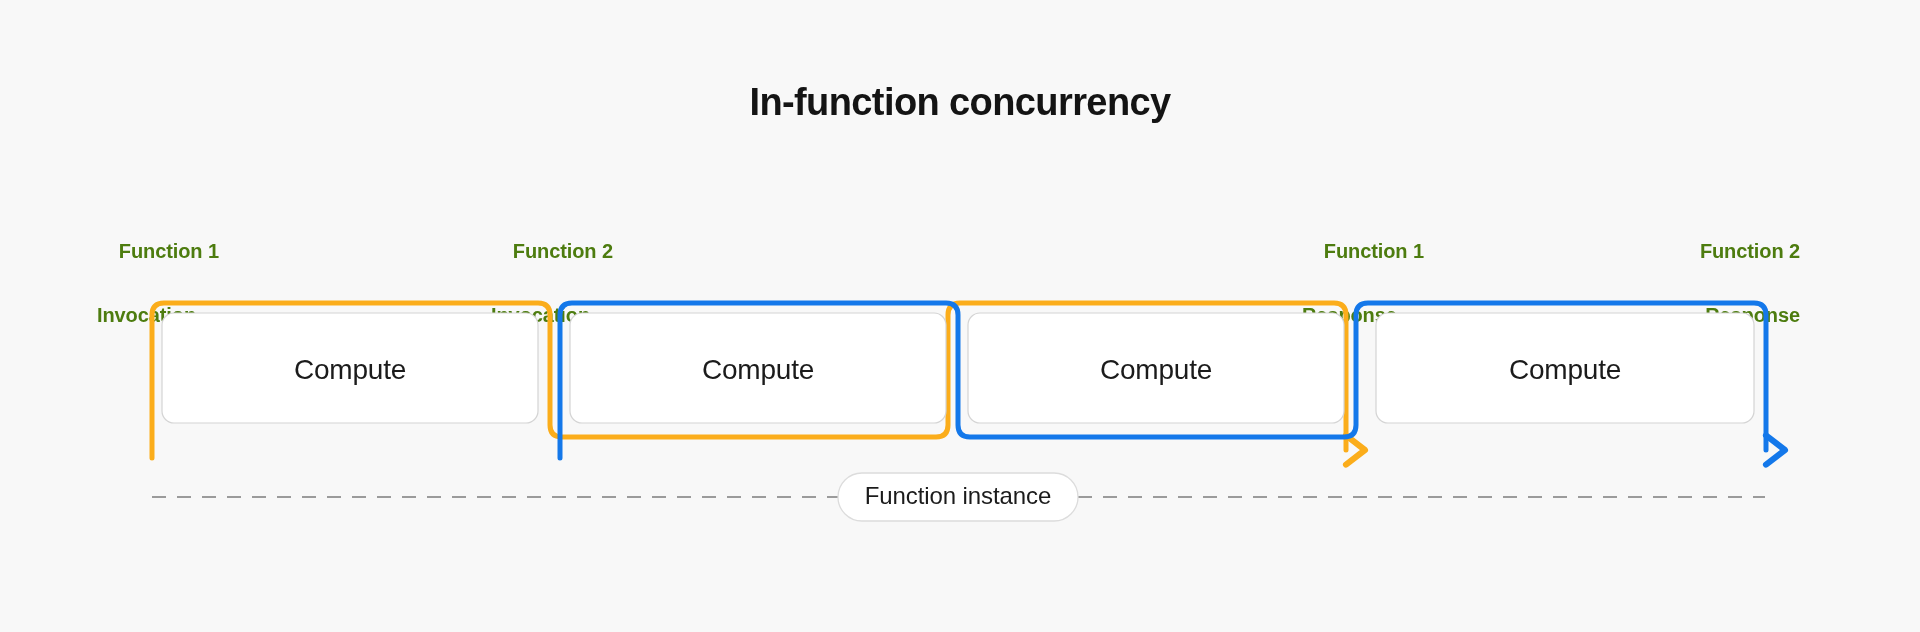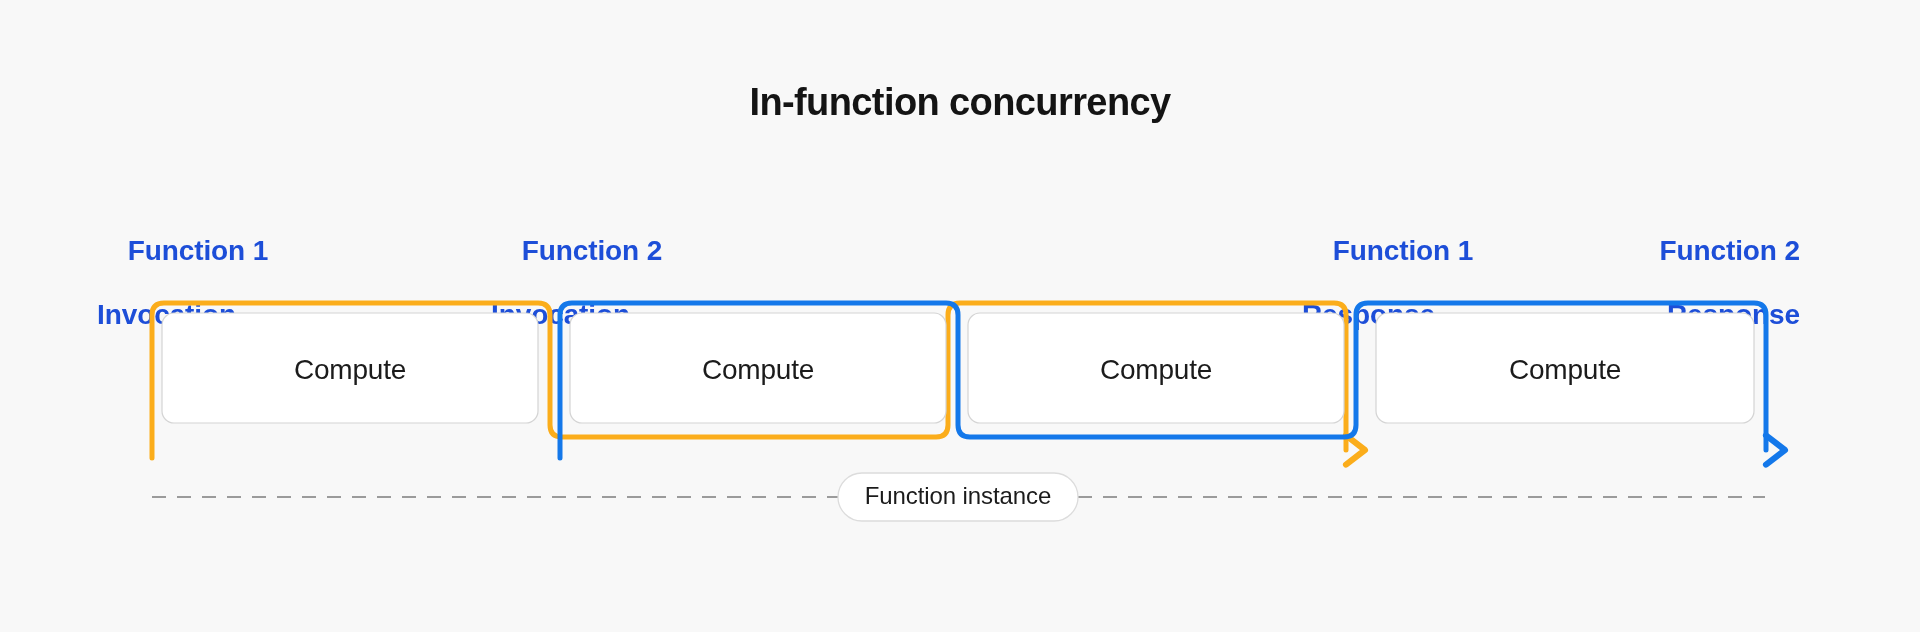--- a/index.html
+++ b/index.html
@@ -35,24 +35,24 @@
     font-weight: 700;
     letter-spacing: -0.6px;
     color: #141414;
     line-height: 1.2;
   }
 
   
   .event-label {
     position: absolute;
     top: 203px;
-    font-size: 28px;
+    font-size: 20px;
     font-weight: 700;
     line-height: 32px;
-    color: #1d4ed8;
+    color: #4d7c0f;
     letter-spacing: -0.1px;
     white-space: pre;
   }
   .event-label .line2 { display: block; font-weight: 700; }
   .event-label.align-left  { text-align: left; }
   .event-label.align-right { text-align: right; }
 
   #label-fn1-invocation { left: 97px;  }
   #label-fn2-invocation { left: 491px; }
   #label-fn1-response   { left: 1302px; }

